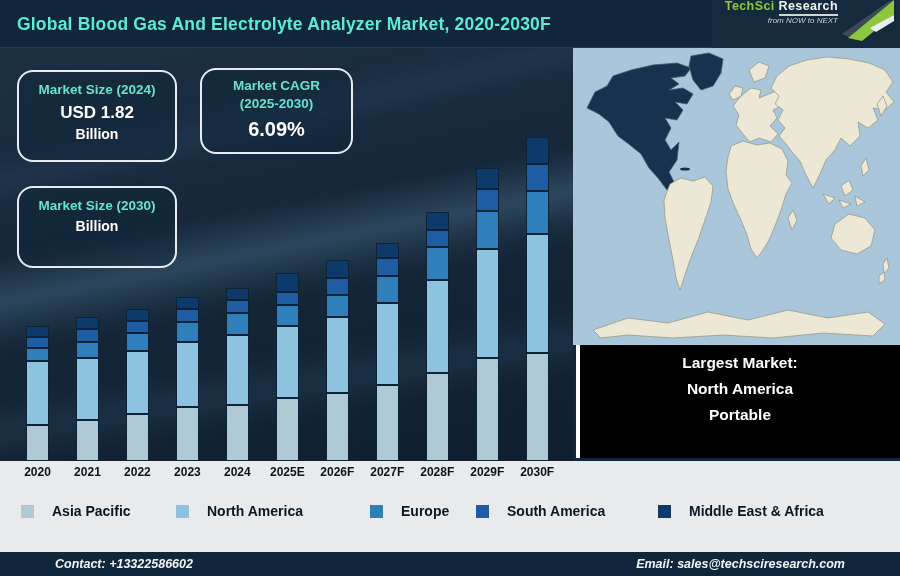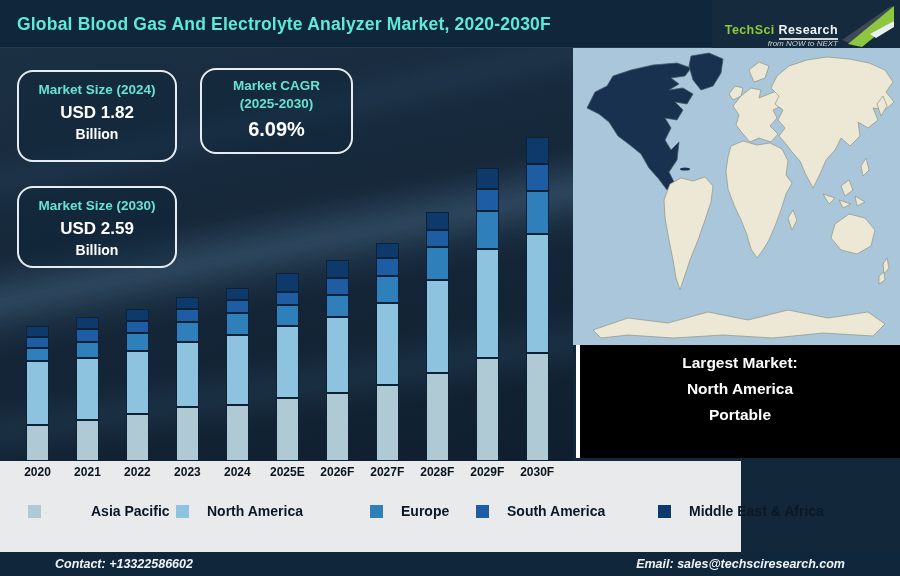--- a/index.html
+++ b/index.html
@@ -5,21 +5,21 @@
   html,body{margin:0;padding:0;background:#222;}
   *{box-sizing:border-box;}
   .stage{
     position:relative;width:900px;height:576px;margin:0 auto;overflow:hidden;
     font-family:"Liberation Sans","DejaVu Sans",sans-serif;
     background:#13273a;
   }
   
   .header{position:absolute;left:0;top:0;width:900px;height:48px;background:#10273b;border-bottom:1px solid #223a4e;}
   .title{position:absolute;left:17px;top:0;height:48px;line-height:48px;color:#5eead4;font-size:17.5px;font-weight:700;letter-spacing:.2px;white-space:nowrap;}
-  .logo-panel{position:absolute;right:0;top:0;width:188px;height:48px;background:#152a3d;display:flex;align-items:flex-end;justify-content:flex-end;padding-right:6px;}
+  .logo-panel{position:absolute;right:0;top:0;width:188px;height:48px;background:#152a3d;display:flex;align-items:flex-start;justify-content:flex-end;padding-right:6px;}
   .logo-text{text-align:right;margin-right:4px;line-height:1;}
   .logo-brand{font-size:12.5px;font-weight:700;letter-spacing:.4px;white-space:nowrap;}
   .logo-brand .b1{color:#8dc63f;}
   .logo-brand .b2{color:#eef3f5;border-bottom:2px solid #cfd6da;padding-bottom:1px;}
   .logo-tagline{font-size:8px;font-style:italic;color:#c7d0d6;margin-top:4px;}
   .logo-arrow{flex:0 0 auto;}
   
   .chart-panel{position:absolute;left:0;top:48px;width:573px;height:413px;overflow:hidden;
     background:linear-gradient(168deg,#1c3044 0%,#152739 45%,#0f1f2f 100%);}
   .wave{position:absolute;pointer-events:none;}
@@ -47,21 +47,21 @@
   .bar{position:absolute;bottom:0;width:23px;display:flex;flex-direction:column-reverse;}
   .seg{width:100%;border:1px solid #0d2236;}
   
   .map-panel{position:absolute;left:573px;top:48px;width:327px;height:297px;background:#a9c6da;}
   .map-panel svg{display:block;}
   
   .callout{position:absolute;left:576px;top:345px;width:324px;height:113px;background:#000;
     border-left:4px solid #fff;color:#fff;text-align:center;padding-top:5px;z-index:4;}
   .callout-line{font-size:15.5px;font-weight:700;line-height:26px;}
   
-  .band{position:absolute;left:0;top:461px;width:741px;height:91px;background:#e8eaec;}
+  .band{position:absolute;left:0;top:461px;width:900px;height:91px;background:#e8eaec;}
   .xlabel{position:absolute;top:4px;transform:translateX(-50%);font-size:12px;font-weight:700;color:#0c141c;white-space:nowrap;}
   .legend-item{position:absolute;top:42px;display:flex;align-items:center;}
   .legend-swatch{width:13px;height:13px;margin-right:18px;flex:0 0 auto;}
   .legend-label{font-size:14px;font-weight:700;color:#0a1826;white-space:nowrap;}
   
   .footer{position:absolute;left:0;top:552px;width:900px;height:24px;background:#10273b;
     display:flex;align-items:center;justify-content:space-between;padding:0 55px;}
   .footer-text{color:#f0f4f7;font-size:12.5px;font-weight:700;font-style:italic;white-space:nowrap;}
 </style>
 </head>
@@ -99,21 +99,20 @@
     </div>
 
     <div class="card card-2">
       <div class="card-title">Market CAGR</div>
       <div class="card-title">(2025-2030)</div>
       <div class="card-value">6.09%</div>
     </div>
 
     <div class="card card-3">
       <div class="card-title">Market Size (2030)</div>
-      <div class="card-value">USD 2.59</div>
       <div class="card-unit">Billion</div>
     </div>
 
     <div class="bars" id="bars">
         <div class="bar" style="left: 26px; width: 23px;">
           <div class="seg" style="height: 36px; background: rgb(175, 201, 213);"></div>
           <div class="seg" style="height: 64px; background: rgb(141, 195, 222);"></div>
           <div class="seg" style="height: 13px; background: rgb(47, 128, 186);"></div>
           <div class="seg" style="height: 11px; background: rgb(30, 93, 163);"></div>
           <div class="seg" style="height: 11px; background: rgb(14, 58, 107);"></div>
@@ -232,21 +231,21 @@
       <div class="xlabel" style="left: 87.47px;">2021</div>
       <div class="xlabel" style="left: 137.44px;">2022</div>
       <div class="xlabel" style="left: 187.41px;">2023</div>
       <div class="xlabel" style="left: 237.38px;">2024</div>
       <div class="xlabel" style="left: 287.35px;">2025E</div>
       <div class="xlabel" style="left: 337.32px;">2026F</div>
       <div class="xlabel" style="left: 387.29px;">2027F</div>
       <div class="xlabel" style="left: 437.26px;">2028F</div>
       <div class="xlabel" style="left: 487.23px;">2029F</div>
       <div class="xlabel" style="left: 537.2px;">2030F</div>
-      <div class="legend-item" style="left: 28px; gap: 32px;">
+      <div class="legend-item" style="left: 21px;">
         <span class="legend-swatch" style="background: rgb(175, 201, 213);"></span>
         <span class="legend-label">Asia Pacific</span>
       </div>
       <div class="legend-item" style="left: 176px;">
         <span class="legend-swatch" style="background: rgb(141, 195, 222);"></span>
         <span class="legend-label">North America</span>
       </div>
       <div class="legend-item" style="left: 358px; margin-left: 12px;">
         <span class="legend-swatch" style="background: rgb(47, 128, 186);"></span>
         <span class="legend-label">Europe</span>

